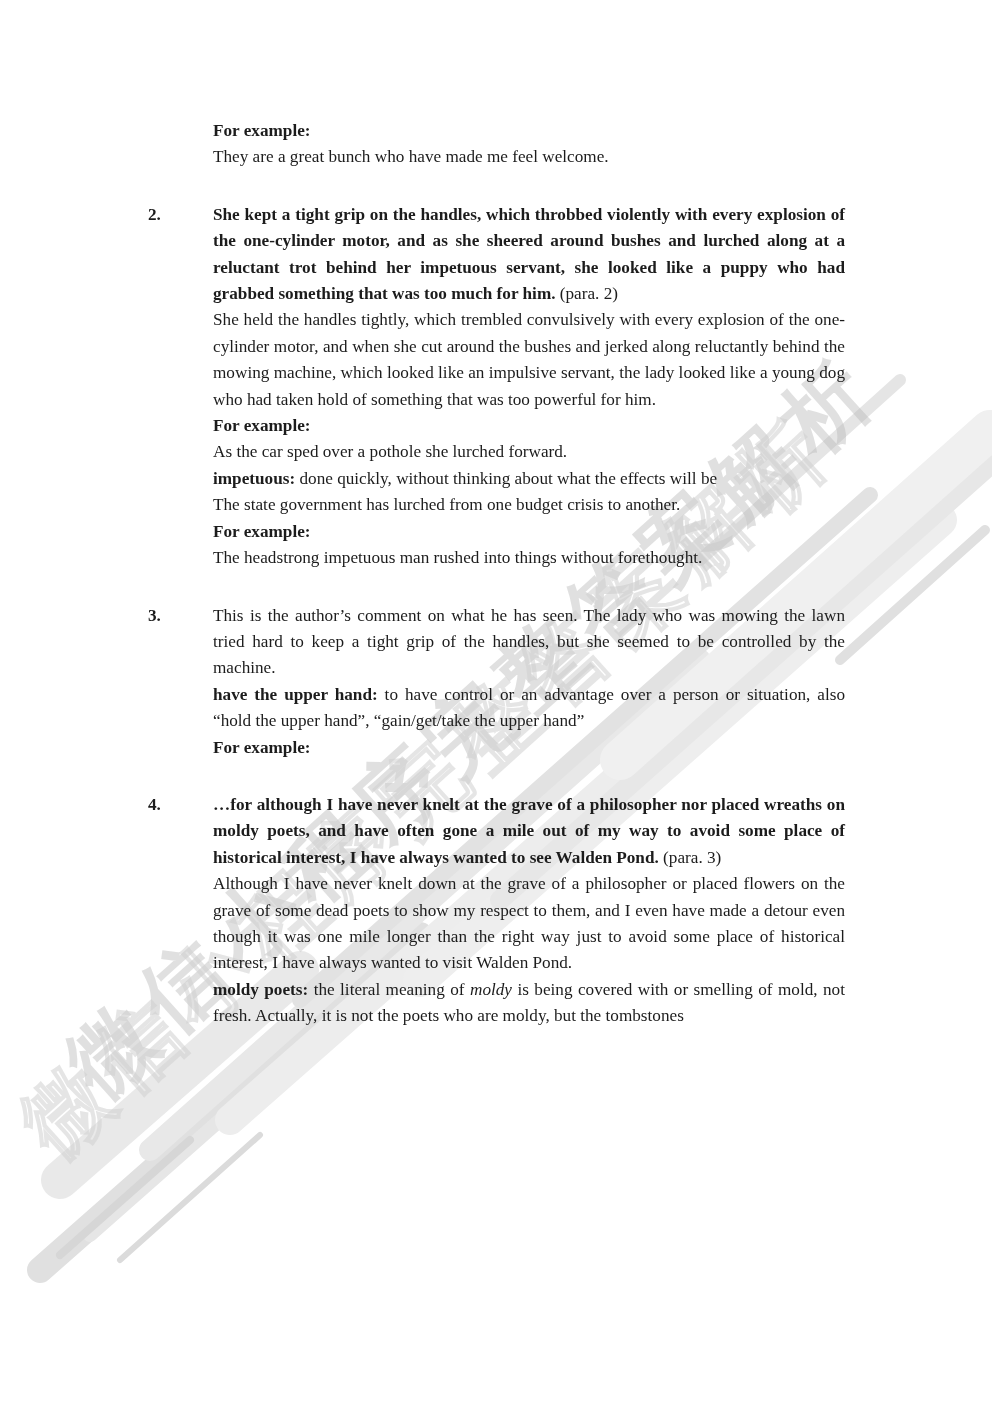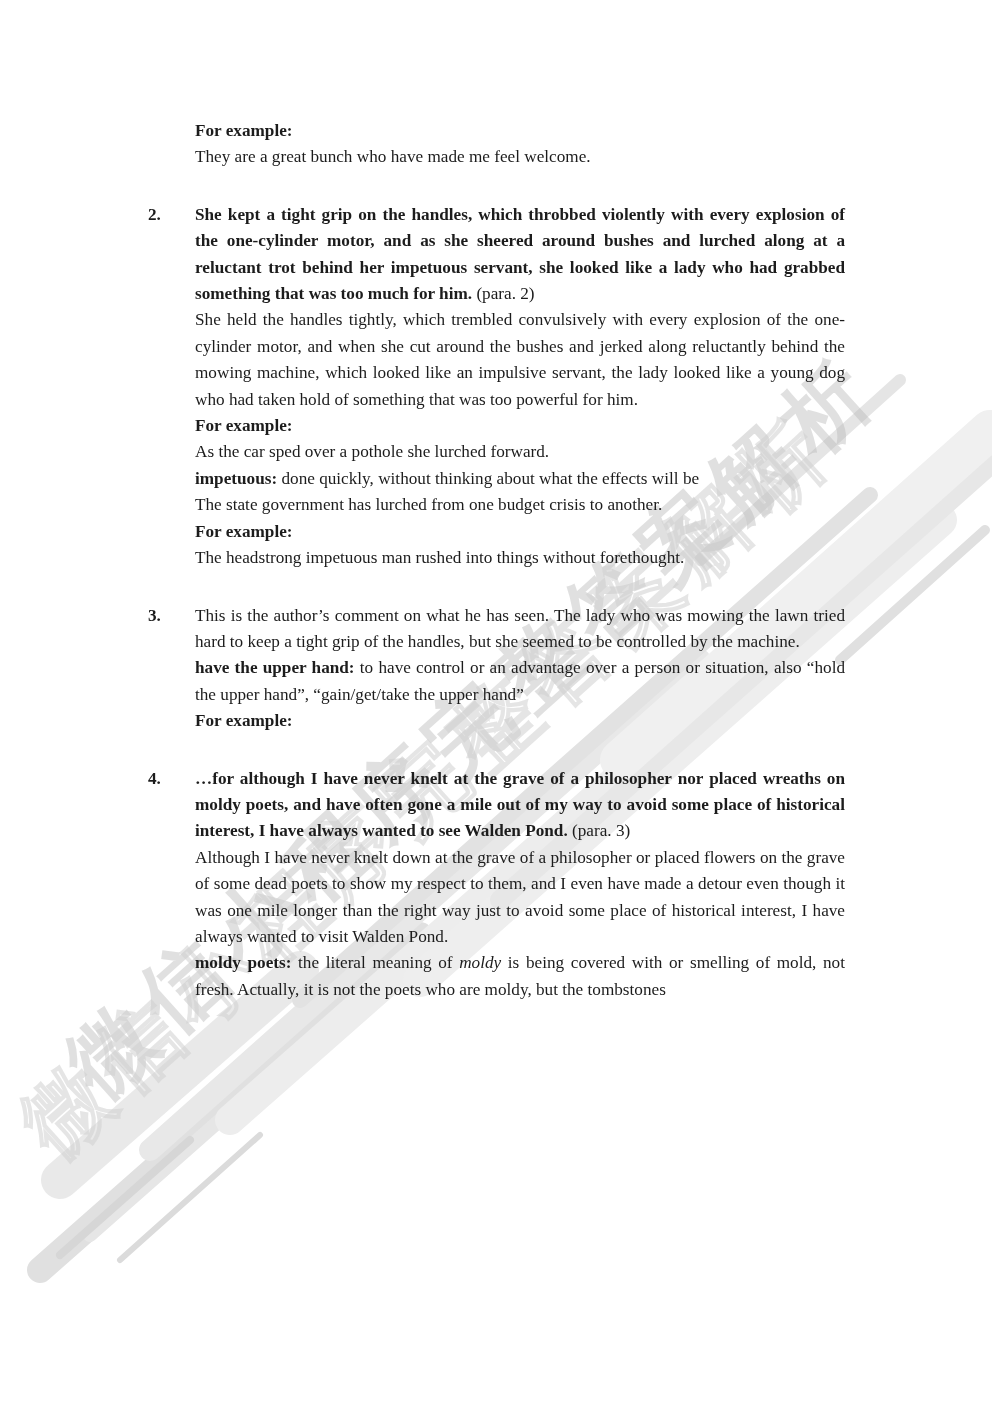--- a/index.html
+++ b/index.html
@@ -20,20 +20,21 @@
   }
   .content{
     position:relative;
     z-index:1;
     padding:118px 147px 0 148px;
     box-sizing:border-box;
   }
   .block{
     display:flex;
     margin-top:31px;
+    gap:18px;
   }
   .block:first-child{margin-top:0;}
   .num{
     flex:0 0 47px;
     font-weight:bold;
     font-size:17.2px;
     line-height:26.4px;
   }
   .paras{flex:1 1 auto;min-width:0;}
   .para{
@@ -74,21 +75,21 @@
       <section class="block">
         <div class="num"></div>
         <div class="paras">
           <p class="para"><span class="run b">For example:</span></p>
           <p class="para"><span class="run">They are a great bunch who have made me feel welcome.</span></p>
         </div>
       </section>
       <section class="block">
         <div class="num">2.</div>
         <div class="paras">
-          <p class="para"><span class="run b">She kept a tight grip on the handles, which throbbed violently with every explosion of the one-cylinder motor, and as she sheered around bushes and lurched along at a reluctant trot behind her impetuous servant, she looked like a lady who had grabbed something that was too much for him.</span><span class="run"> (para. 2)</span></p>
+          <p class="para"><span class="run b">She kept a tight grip on the handles, which throbbed violently with every explosion of the one-cylinder motor, and as she sheered around bushes and lurched along at a reluctant trot behind her impetuous servant, she looked like a puppy who had grabbed something that was too much for him.</span><span class="run"> (para. 2)</span></p>
           <p class="para"><span class="run">She held the handles tightly, which trembled convulsively with every explosion of the one-cylinder motor, and when she cut around the bushes and jerked along reluctantly behind the mowing machine, which looked like an impulsive servant, the lady looked like a young dog who had taken hold of something that was too powerful for him.</span></p>
           <p class="para"><span class="run b">For example:</span></p>
           <p class="para"><span class="run">As the car sped over a pothole she lurched forward.</span></p>
           <p class="para"><span class="run b">impetuous:</span><span class="run"> done quickly, without thinking about what the effects will be</span></p>
           <p class="para"><span class="run">The state government has lurched from one budget crisis to another.</span></p>
           <p class="para"><span class="run b">For example:</span></p>
           <p class="para"><span class="run">The headstrong impetuous man rushed into things without forethought.</span></p>
         </div>
       </section>
       <section class="block">

